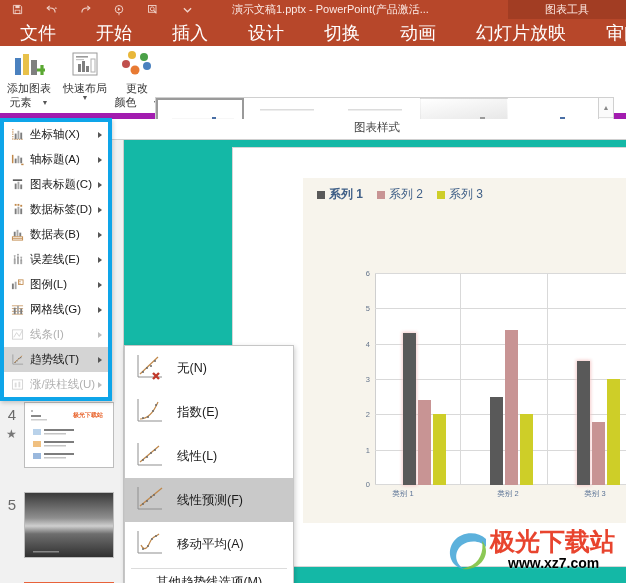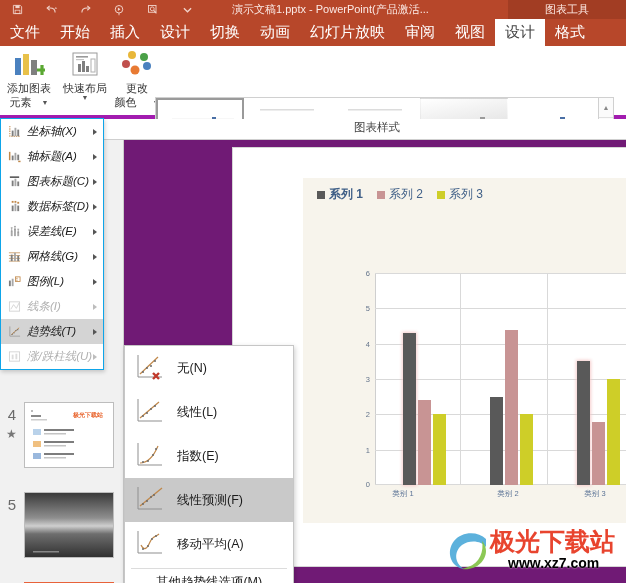--- a/index.html
+++ b/index.html
@@ -31,29 +31,29 @@
     background: #a23d23; color: #fde9e3; font-size: 11px;
     text-align: center; line-height: 19px; white-space: nowrap;
   }
 
   
   .tabstrip {
     position: absolute; left: 0; top: 19px; width: 626px; height: 27px;
     background: #b7472a; display: flex; align-items: stretch;
   }
   .tab {
-    font-size: 15px; color: #ffffff; display: flex; align-items: center;
-    padding: 0 10px; white-space: nowrap; height: 27px;
+    font-size: 18px; color: #ffffff; display: flex; align-items: center;
+    padding: 0 20px; white-space: nowrap; height: 27px;
   }
   .tab.active { background: #ffffff; color: #444444; }
 
   
   .ribbon {
     position: absolute; left: 0; top: 46px; width: 626px; height: 73px;
-    background: #ffffff; border-bottom: 4px solid #a21caf;
+    background: #ffffff; border-bottom: 6px solid #a21caf;
   }
   .rb-btn {
     position: absolute; top: 2px; display: flex; flex-direction: column;
     align-items: center; width: 54px;
   }
   .rb-icon { height: 32px; display: flex; align-items: flex-end; justify-content: center; }
   .rb-label {
     font-size: 11px; color: #333333; text-align: center; line-height: 12px;
     margin-top: 2px; white-space: nowrap;
   }
@@ -96,23 +96,23 @@
   .thumb-row { position: absolute; left: 0; width: 124px; display: flex; }
   .thumb-num {
     width: 24px; text-align: center; font-size: 15px; color: #6a6a6a;
     padding-top: 4px; font-family: "Liberation Sans", sans-serif;
   }
   .thumb-star { position: absolute; left: 6px; font-size: 12px; color: #777; }
   .thumb-box { background: #ffffff; border: 1px solid #bdbdbd; position: relative; overflow: hidden; }
 
   
   .menu {
-    position: absolute; left: 0; top: 118px; width: 104px;
-    background: #ffffff; border: 1px solid #0ea5e9;
-    box-shadow: 1px 2px 4px rgba(0,0,0,0.18); z-index: 40; font-style: italic;
+    position: absolute; left: 0; top: 118px; width: 112px;
+    background: #ffffff; border: 4px solid #0ea5e9;
+    box-shadow: 1px 2px 4px rgba(0,0,0,0.18); z-index: 40;
   }
   .mi { height: 25px; display: flex; align-items: center; position: relative; }
   .mi.hl { background: #d4d4d4; }
   .mi-icon {
     width: 26px; height: 25px; display: flex; align-items: center; justify-content: center;
   }
   .mi-label { font-size: 11.5px; color: #1a1a1a; white-space: nowrap; }
   .mi.disabled .mi-label { color: #b0b0b0; }
   .mi-arrow {
     position: absolute; right: 6px; top: 50%; transform: translateY(-50%);
@@ -131,21 +131,21 @@
   .smi.hl { background: #c9c9c9; }
   .smi-icon { width: 52px; height: 44px; display: flex; align-items: center; justify-content: center; }
   .smi-label { font-size: 12.5px; color: #1c1c1c; white-space: nowrap; }
   .sm-sep { height: 1px; background: #dcdcdc; margin: 2px 6px; }
   .smi-last { height: 22px; display: flex; align-items: center; justify-content: center; }
   .smi-last .smi-label { font-size: 12.5px; }
 
   
   .workarea {
     position: absolute; left: 124px; top: 140px; width: 502px; height: 443px;
-    background: #701a75;
+    background: #14b8a6;
   }
   .slide {
     position: absolute; left: 108px; top: 7px; width: 400px; height: 420px;
     background: #ffffff; border: 1px solid #d6d6d6;
   }
   .chartobj {
     position: absolute; left: 70px; top: 30px; width: 340px; height: 345px;
     background: #f7f4ec;
   }
   .legend { position: absolute; left: 14px; top: 8px; display: flex; align-items: center; gap: 14px; }
@@ -563,63 +563,76 @@
             <rect x="10" y="2" width="2" height="2" fill="#c0884a"></rect>
             <rect x="4" y="6" width="2" height="6" fill="#7d7d7d"></rect>
             <rect x="7" y="4" width="2" height="8" fill="#a8a8a8"></rect>
             <rect x="10" y="6" width="2" height="6" fill="#7d7d7d"></rect>
           </svg>
       </span>
       <span class="mi-label">数据标签(D)</span>
       <span class="mi-arrow"></span>
     </div>
 
+    <div class="mi">
+      <span class="mi-icon">
+        <svg width="13" height="13" viewBox="0 0 14 14">
+            <rect x="3" y="4" width="2" height="5" fill="#7d7d7d"></rect>
+            <rect x="6" y="2" width="2" height="7" fill="#a8a8a8"></rect>
+            <rect x="9" y="5" width="2" height="4" fill="#7d7d7d"></rect>
+            <rect x="1.5" y="9.5" width="11" height="3.5" fill="none" stroke="#c0884a" stroke-width="1"></rect>
+            <line x1="1.5" y1="11.3" x2="12.5" y2="11.3" stroke="#c0884a" stroke-width="0.8"></line>
+          </svg>
+      </span>
+      <span class="mi-label">数据表(B)</span>
+      <span class="mi-arrow"></span>
+    </div>
 
     <div class="mi">
       <span class="mi-icon">
         <svg width="13" height="13" viewBox="0 0 14 14">
             <rect x="3" y="6" width="2" height="6" fill="#a8a8a8"></rect>
             <rect x="6.5" y="4" width="2" height="8" fill="#a8a8a8"></rect>
             <rect x="10" y="7" width="2" height="5" fill="#a8a8a8"></rect>
             <path d="M4 3v4M3 3h2M7.5 1.5v4M6.5 1.5h2M11 4.5v4M10 4.5h2" stroke="#8a8a8a" stroke-width="0.8" fill="none"></path>
           </svg>
       </span>
       <span class="mi-label">误差线(E)</span>
+      <span class="mi-arrow"></span>
+    </div>
+
+    <div class="mi">
+      <span class="mi-icon">
+        <svg width="13" height="13" viewBox="0 0 14 14">
+            <rect x="1" y="6" width="2" height="6" fill="#7d7d7d"></rect>
+            <rect x="4" y="4" width="2" height="8" fill="#a8a8a8"></rect>
+            <rect x="8" y="2" width="5" height="5" fill="none" stroke="#c0884a" stroke-width="0.9"></rect>
+            <rect x="9" y="3" width="1.2" height="1.2" fill="#c0884a"></rect>
+            <rect x="9" y="5" width="1.2" height="1.2" fill="#c0884a"></rect>
+          </svg>
+      </span>
+      <span class="mi-label">图例(L)</span>
       <span class="mi-arrow"></span>
     </div>
 
     <div class="mi">
       <span class="mi-icon">
         <svg width="13" height="13" viewBox="0 0 14 14">
             <g stroke="#c0884a" stroke-width="0.8">
               <line x1="1" y1="3" x2="13" y2="3"></line>
               <line x1="1" y1="6" x2="13" y2="6"></line>
               <line x1="1" y1="9" x2="13" y2="9"></line>
               <line x1="1" y1="12" x2="13" y2="12"></line>
             </g>
             <rect x="3" y="5" width="2" height="7" fill="#7d7d7d"></rect>
             <rect x="6.5" y="3" width="2" height="9" fill="#a8a8a8"></rect>
             <rect x="10" y="6" width="2" height="6" fill="#7d7d7d"></rect>
           </svg>
       </span>
       <span class="mi-label">网格线(G)</span>
-      <span class="mi-arrow"></span>
-    </div>
-
-    <div class="mi">
-      <span class="mi-icon">
-        <svg width="13" height="13" viewBox="0 0 14 14">
-            <rect x="1" y="6" width="2" height="6" fill="#7d7d7d"></rect>
-            <rect x="4" y="4" width="2" height="8" fill="#a8a8a8"></rect>
-            <rect x="8" y="2" width="5" height="5" fill="none" stroke="#c0884a" stroke-width="0.9"></rect>
-            <rect x="9" y="3" width="1.2" height="1.2" fill="#c0884a"></rect>
-            <rect x="9" y="5" width="1.2" height="1.2" fill="#c0884a"></rect>
-          </svg>
-      </span>
-      <span class="mi-label">图例(L)</span>
       <span class="mi-arrow"></span>
     </div>
 
     <div class="mi disabled">
       <span class="mi-icon">
         <svg width="13" height="13" viewBox="0 0 14 14">
             <rect x="1.5" y="2" width="11" height="10" fill="none" stroke="#cfcfcf" stroke-width="0.9"></rect>
             <path d="M3 10l3-5 3 4 3-6" stroke="#cfcfcf" stroke-width="0.9" fill="none"></path>
           </svg>
       </span>
@@ -669,42 +682,42 @@
           <path d="M19 20l6 6M25 20l-6 6" stroke="#c0392b" stroke-width="2.4"></path>
         </svg>
       </span>
       <span class="smi-label">无(N)</span>
     </div>
 
     <div class="smi">
       <span class="smi-icon">
         <svg width="34" height="30" viewBox="0 0 34 30">
           <path d="M4 2v22h24" stroke="#8f8f8f" stroke-width="1" fill="none"></path>
+          <path d="M6 22C12 22 18 19 24 5" stroke="#c0884a" stroke-width="1.2" fill="none"></path>
+          <circle cx="9" cy="21" r="1" fill="#6a6a6a"></circle>
+            <circle cx="14" cy="20" r="1" fill="#6a6a6a"></circle>
+          <circle cx="19" cy="14" r="1" fill="#6a6a6a"></circle>
+            <circle cx="22" cy="8" r="1" fill="#6a6a6a"></circle>
+        </svg>
+      </span>
+      <span class="smi-label">指数(E)</span>
+    </div>
+
+    <div class="smi">
+      <span class="smi-icon">
+        <svg width="34" height="30" viewBox="0 0 34 30">
+          <path d="M4 2v22h24" stroke="#8f8f8f" stroke-width="1" fill="none"></path>
           <path d="M6 21L25 5" stroke="#c0884a" stroke-width="1.2"></path>
           <circle cx="9" cy="19" r="1" fill="#6a6a6a"></circle>
             <circle cx="13" cy="16" r="1" fill="#6a6a6a"></circle>
           <circle cx="17" cy="12" r="1" fill="#6a6a6a"></circle>
             <circle cx="21" cy="9" r="1" fill="#6a6a6a"></circle>
         </svg>
       </span>
       <span class="smi-label">线性(L)</span>
-    </div>
-
-    <div class="smi">
-      <span class="smi-icon">
-        <svg width="34" height="30" viewBox="0 0 34 30">
-          <path d="M4 2v22h24" stroke="#8f8f8f" stroke-width="1" fill="none"></path>
-          <path d="M6 22C12 22 18 19 24 5" stroke="#c0884a" stroke-width="1.2" fill="none"></path>
-          <circle cx="9" cy="21" r="1" fill="#6a6a6a"></circle>
-            <circle cx="14" cy="20" r="1" fill="#6a6a6a"></circle>
-          <circle cx="19" cy="14" r="1" fill="#6a6a6a"></circle>
-            <circle cx="22" cy="8" r="1" fill="#6a6a6a"></circle>
-        </svg>
-      </span>
-      <span class="smi-label">指数(E)</span>
     </div>
 
     <div class="smi hl">
       <span class="smi-icon">
         <svg width="34" height="30" viewBox="0 0 34 30">
           <path d="M4 2v22h24" stroke="#8f8f8f" stroke-width="1" fill="none"></path>
           <path d="M6 21L28 3" stroke="#c0884a" stroke-width="1.3"></path>
           <circle cx="9" cy="19" r="1" fill="#6a6a6a"></circle>
             <circle cx="13" cy="16" r="1" fill="#6a6a6a"></circle>
           <circle cx="17" cy="12" r="1" fill="#6a6a6a"></circle>

